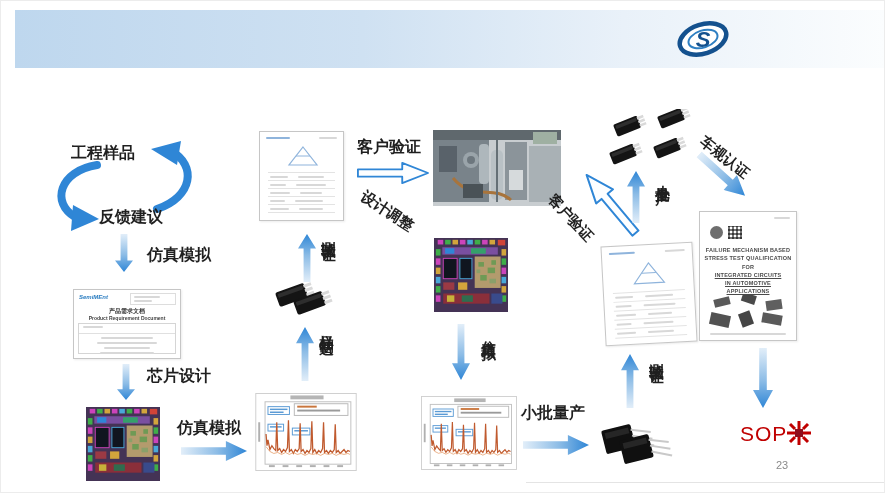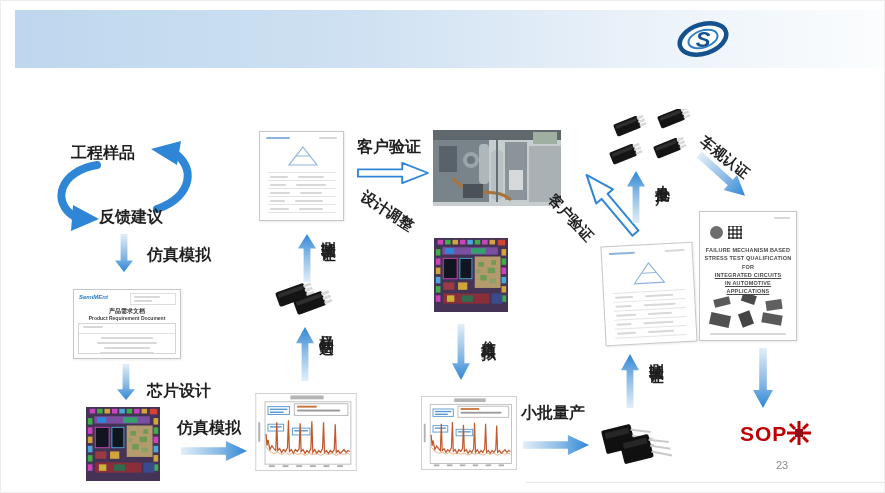--- a/index.html
+++ b/index.html
@@ -32,21 +32,21 @@
 
   
   .doc{position:absolute;background:#fff;border:1px solid #c6c6c6;box-shadow:1px 1px 2px rgba(0,0,0,0.08);box-sizing:border-box;}
   .tl{background:#d8d8d8;height:2px;border-radius:1px;}
   .tl.blue{background:#8fb4dc;}
   .doc-title-cn{font-size:6px;font-weight:bold;color:#333;text-align:center;line-height:1.2;}
   .doc-title-en{font-size:5px;font-weight:bold;color:#444;text-align:center;line-height:1.2;}
   .aec-line{display:block;font-size:5.5px;font-weight:bold;color:#4a4a4a;text-align:center;line-height:1.5;letter-spacing:0.2px;}
   .aec-line.u{text-decoration:underline;}
 
-  .sop-text{position:absolute;font-size:21px;font-weight:bold;color:#c00000;letter-spacing:1px;}
+  .sop-text{position:absolute;font-size:21px;font-weight:normal;color:#c00000;letter-spacing:1px;}
   .page-num{position:absolute;font-size:11px;color:#8a8a8a;}
   .footer-line{position:absolute;left:525px;right:0;top:481px;height:1px;background:#e4e4e4;}
 </style>
 </head>
 <body>
 
 <div class="slide">
 
   <svg width="0" height="0" style="position:absolute" aria-hidden="true">
     <defs>
@@ -175,21 +175,21 @@
       <div style="display:flex;justify-content:center;flex-direction:column;align-items:center;padding-top:3px;">
         <div class="tl" style="width:52px;"></div>
         <div class="tl" style="width:60px;margin-top:3px;"></div>
         <div class="tl" style="width:46px;margin-top:3px;"></div>
         <div class="tl" style="width:54px;margin-top:3px;"></div>
       </div>
     </div>
   </div>
 
   <div class="arr down" style="left:116px;top:363px;width:18px;height:36px;"></div>
-  <div class="lbl" style="left:146px;top:380px;">芯片设计</div>
+  <div class="lbl" style="left:146px;top:365px;">芯片设计</div>
 
   <svg style="position:absolute;left:85px;top:405px;" width="74" height="76" viewBox="0 0 80 80">
       <use href="#chipLayout"></use>
     </svg>
 
   <div class="lbl" style="left:176px;top:417px;">仿真模拟</div>
   <div class="arr right" style="left:180px;top:440px;width:66px;height:20px;"></div>
 
   <svg style="position:absolute;left:253px;top:392px;" width="104" height="78" viewBox="0 0 104 80">
       <use href="#spectrum"></use>

